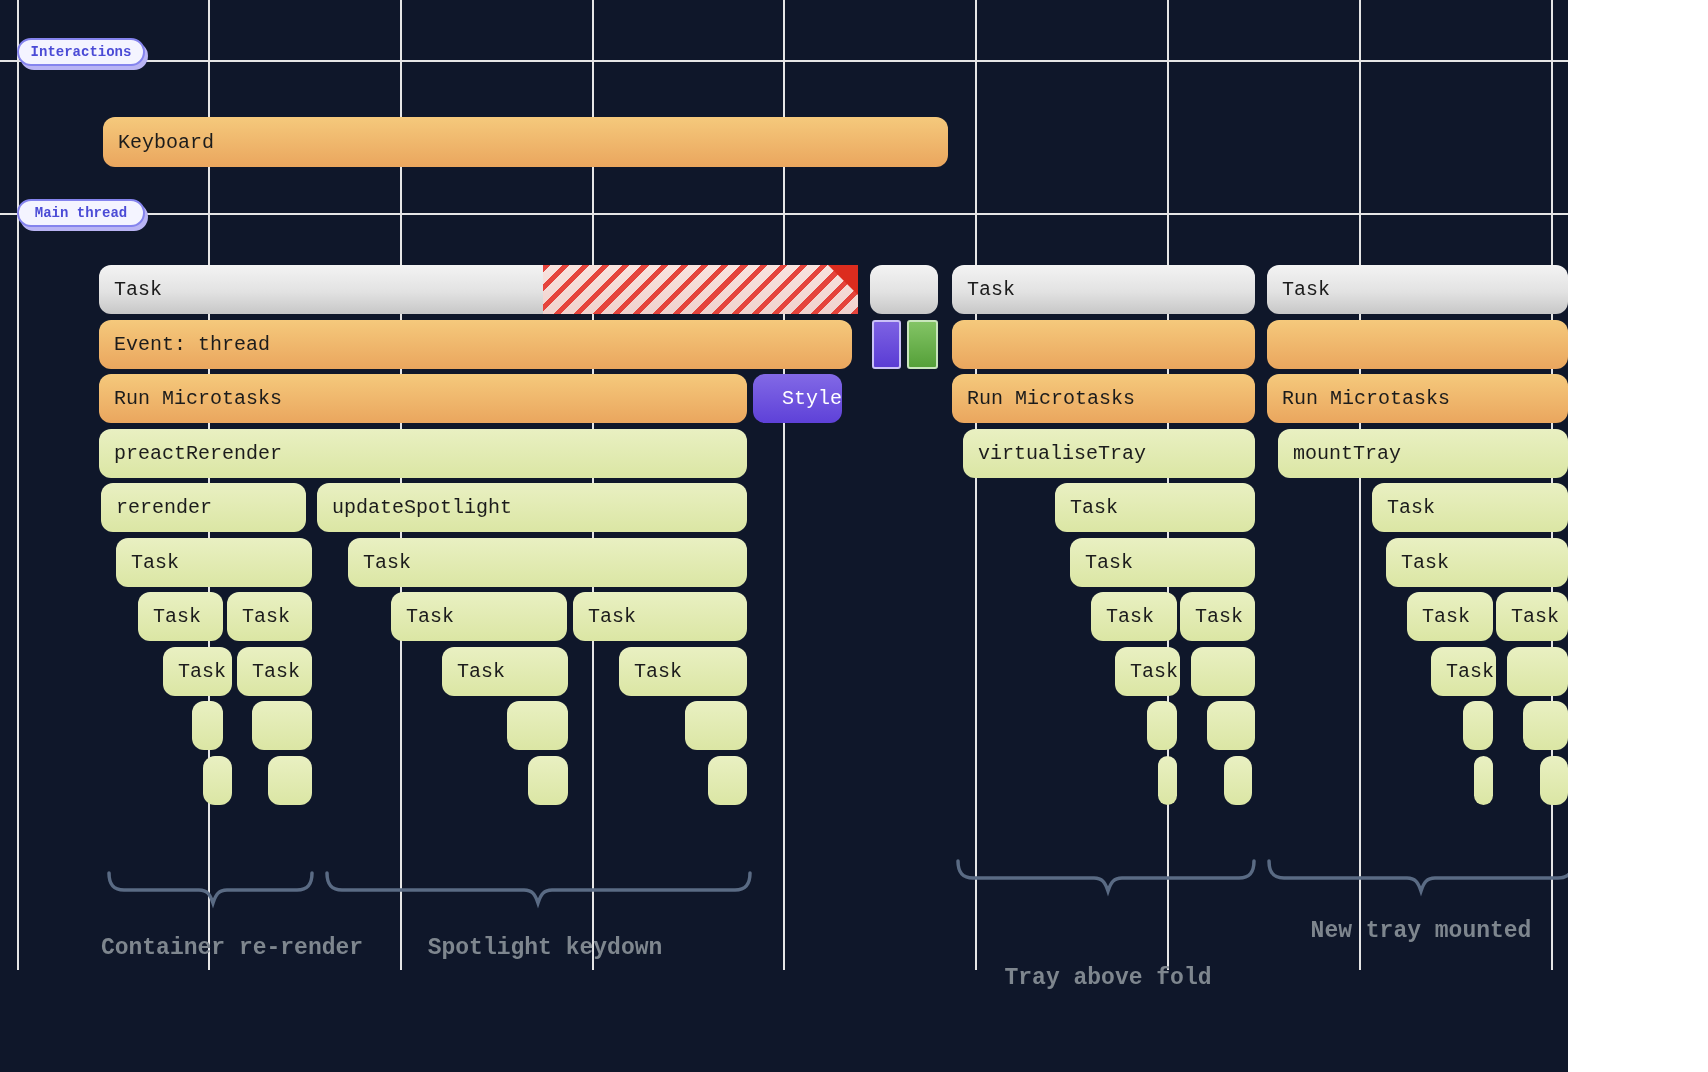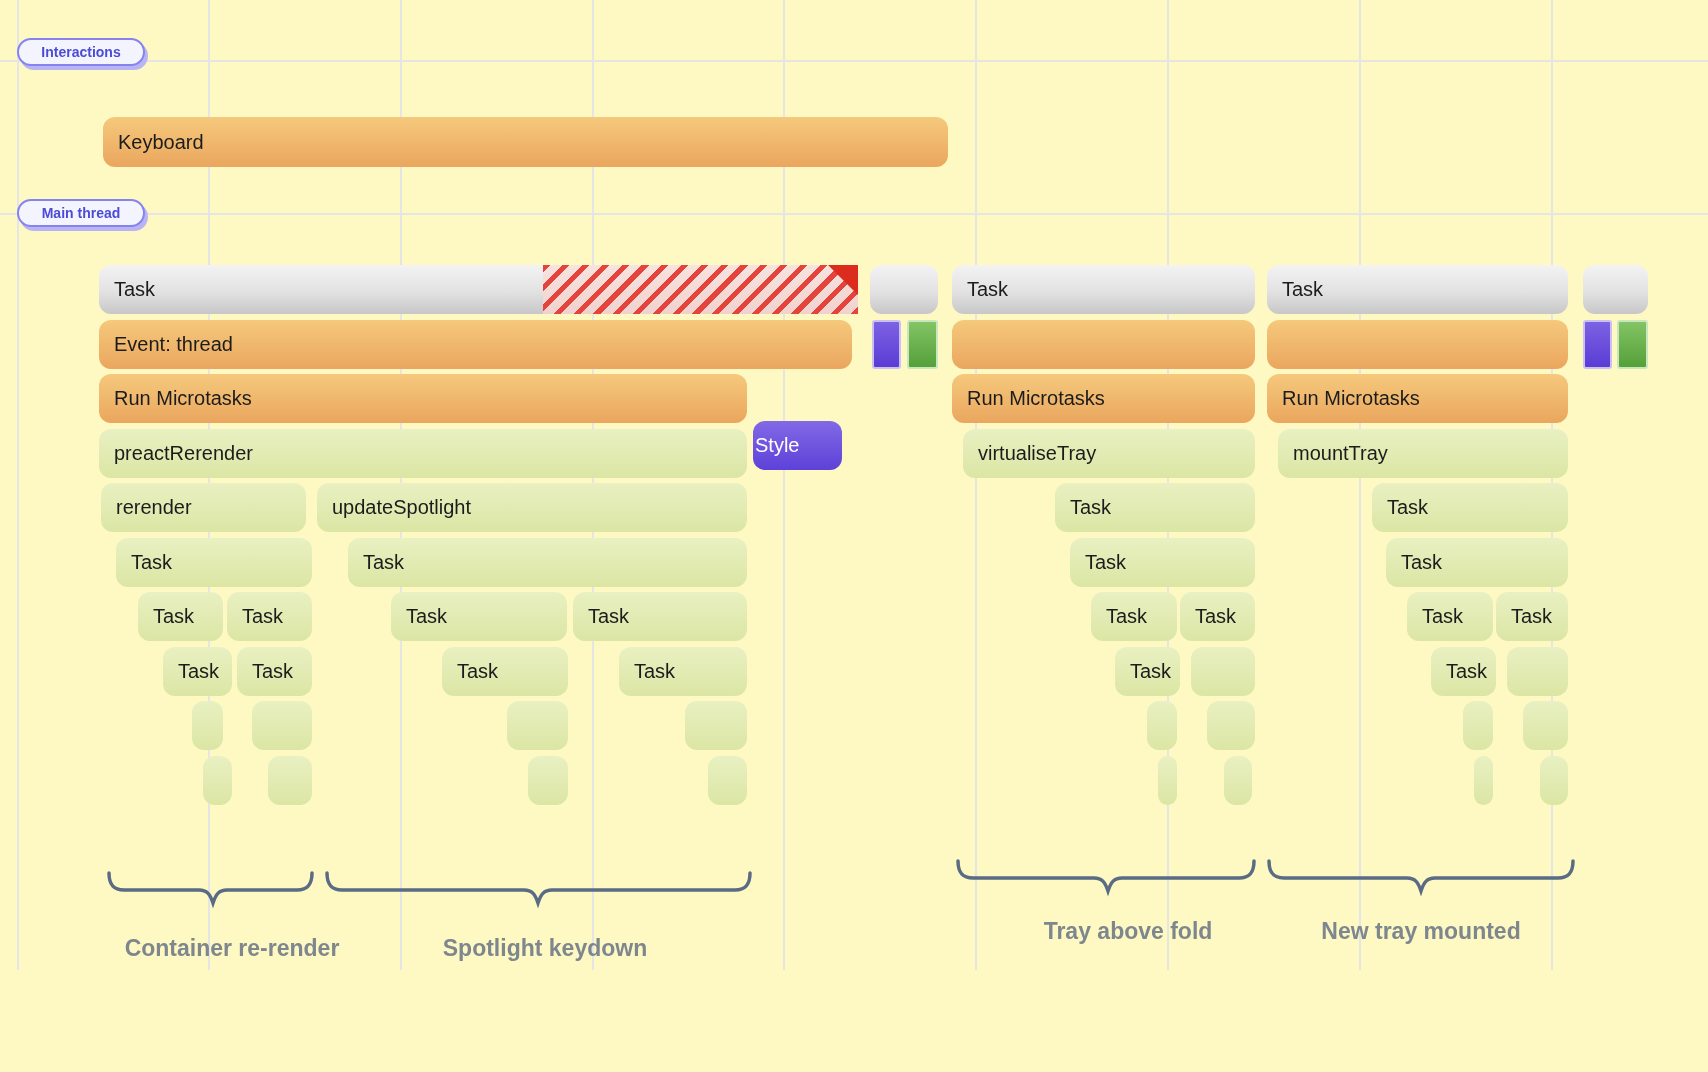--- a/index.html
+++ b/index.html
@@ -1,19 +1,19 @@
 <!DOCTYPE html>
 <html><head>
 <meta charset="utf-8">
 <style>
   html,body { margin:0; padding:0; background:#ffffff; }
   #canvas {
-    position:relative; width:1708px; height:1072px;
-    background:#fef9c3; overflow:hidden;
-    font-family:Liberation Sans, sans-serif;
+    position:relative; width:1568px; height:1072px;
+    background:#0f172a; overflow:hidden;
+    font-family:Liberation Mono, monospace;
   }
   .vline { position:absolute; top:0; width:2px; background:#e5e5e5; }
   .hline { position:absolute; left:0; width:1708px; height:2px; background:#e5e5e5; }
 
   .pill {
     position:absolute; height:28px; width:128px;
     display:flex; align-items:center; justify-content:center;
     background:#f4f4ff; border:2px solid #8584ee; border-radius:16px;
     box-shadow:3px 4px 0 #b9b4f4;
     color:#4b4bd6; font-size:14px; font-weight:bold;
@@ -24,21 +24,21 @@
     position:absolute; height:49px; box-sizing:border-box;
     display:flex; align-items:center;
     padding-left:15px; font-size:20px; color:#1c1c1c;
     border-radius:12px; white-space:nowrap; overflow:visible; z-index:2;
   }
   .bar--gray   { background:linear-gradient(180deg,#f3f3f3 0%,#e2e2e2 55%,#c7c7c7 100%); }
   .bar--orange { background:linear-gradient(180deg,#f5c97c 0%,#eaa65e 100%); }
   .bar--green  { background:linear-gradient(180deg,#e9f0c2 0%,#dbe6a4 100%); }
   .bar--purple {
     background:linear-gradient(180deg,#8269e6 0%,#5e41d8 100%);
-    color:#ffffff; justify-content:flex-start; padding-left:2px;margin-top:47px;
+    color:#ffffff; justify-content:flex-end; padding-left:8px;
   }
   .bar--purple-sm { background:linear-gradient(180deg,#7d62e3 0%,#5a3cd4 100%); border:2px solid #c9c1f6; border-radius:3px; }
   .bar--green-sm  { background:linear-gradient(180deg,#83c465 0%,#55a039 100%); border:2px solid #c9e6bd; border-radius:3px; }
 
   .stripes {
     position:absolute; top:0; bottom:0; right:0;
     background-image:
       repeating-linear-gradient(135deg, #e5443c 0px, #e5443c 5px, rgba(0,0,0,0) 5px, rgba(0,0,0,0) 14px),
       linear-gradient(180deg,#f8e3df 0%,#f0d2cd 100%);
   }
@@ -210,16 +210,16 @@
   <svg id="brace-layer" width="1708" height="1072" viewBox="0 0 1708 1072">
       <path d="M 109 873 C 109 884, 113 890, 124 890 L 199 890 C 207 890, 210 894, 213 903 C 216 894, 219 890, 227 890 L 297 890 C 308 890, 312 884, 312 873" fill="none" stroke="#5a6b84" stroke-width="3.5" stroke-linecap="round"></path>
       <path d="M 327 873 C 327 884, 331 890, 342 890 L 524 890 C 532 890, 535 894, 538 903 C 541 894, 544 890, 552 890 L 735 890 C 746 890, 750 884, 750 873" fill="none" stroke="#5a6b84" stroke-width="3.5" stroke-linecap="round"></path>
       <path d="M 958 861 C 958 872, 962 878, 973 878 L 1094 878 C 1102 878, 1105 882, 1108 891 C 1111 882, 1114 878, 1122 878 L 1239 878 C 1250 878, 1254 872, 1254 861" fill="none" stroke="#5a6b84" stroke-width="3.5" stroke-linecap="round"></path>
       <path d="M 1269 861 C 1269 872, 1273 878, 1284 878 L 1407 878 C 1415 878, 1418 882, 1421 891 C 1424 882, 1427 878, 1435 878 L 1558 878 C 1569 878, 1573 872, 1573 861" fill="none" stroke="#5a6b84" stroke-width="3.5" stroke-linecap="round"></path>
     </svg>
 
   <div id="annotation-label-layer">
       <div class="annotation-label" style="left: 232px; top: 948px;">Container re-render</div>
       <div class="annotation-label" style="left: 545px; top: 948px;">Spotlight keydown</div>
-      <div class="annotation-label" style="left: 1108px; top: 931px; margin-left: 20px;">Tray above fold</div>
+      <div class="annotation-label" style="left: 1108px; top: 978px;">Tray above fold</div>
       <div class="annotation-label" style="left: 1421px; top: 931px;">New tray mounted</div>
     </div>
 </div>
 
 </body></html>

